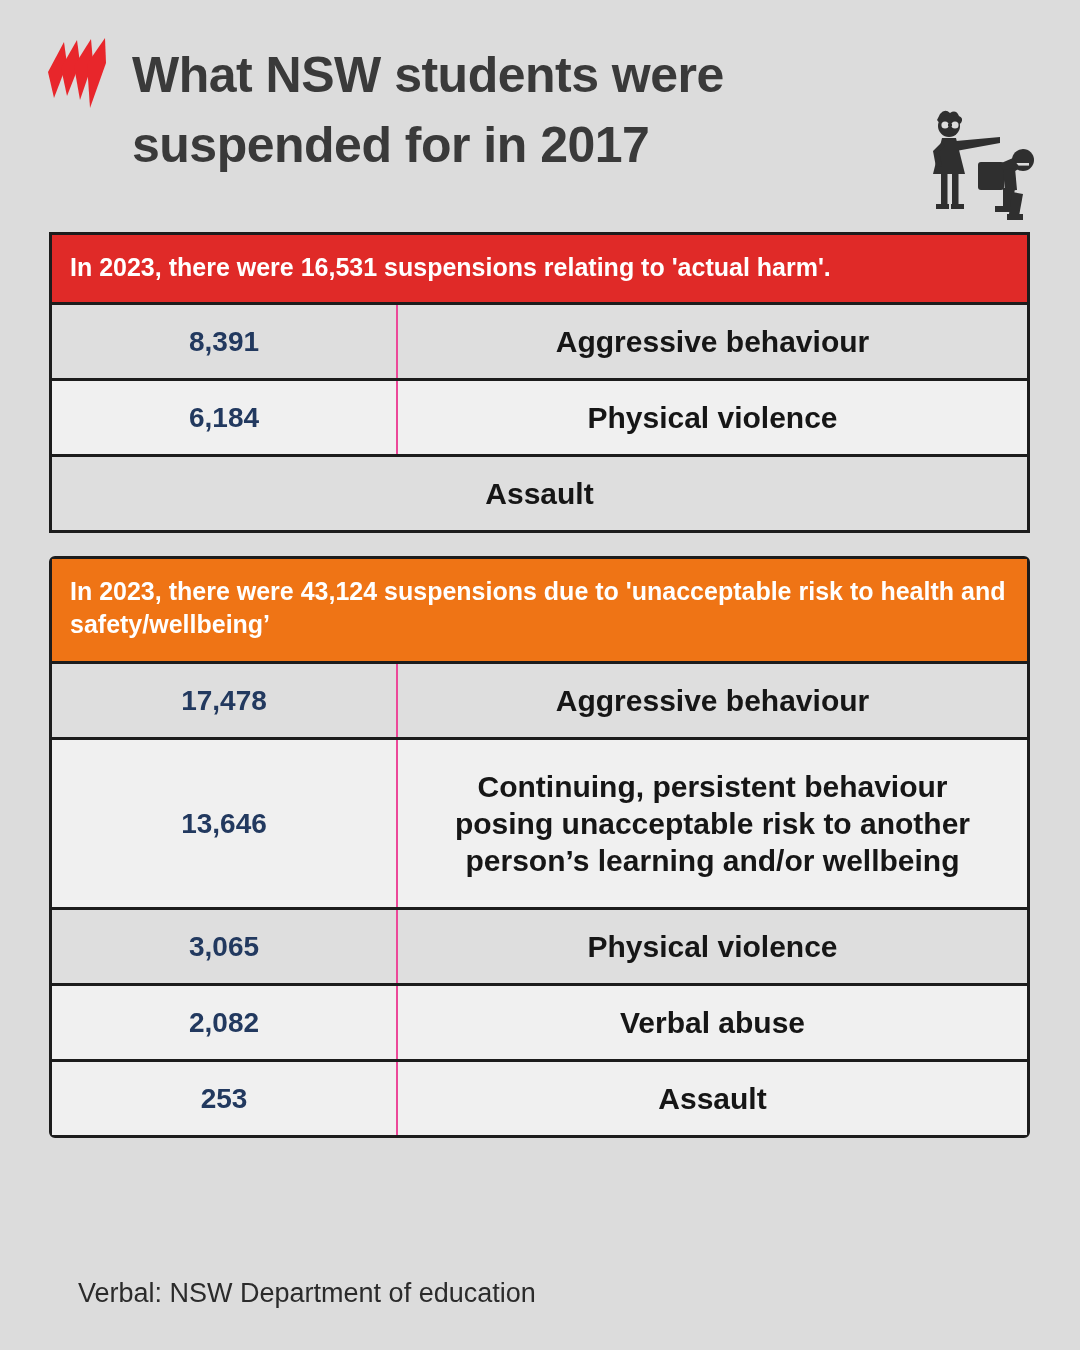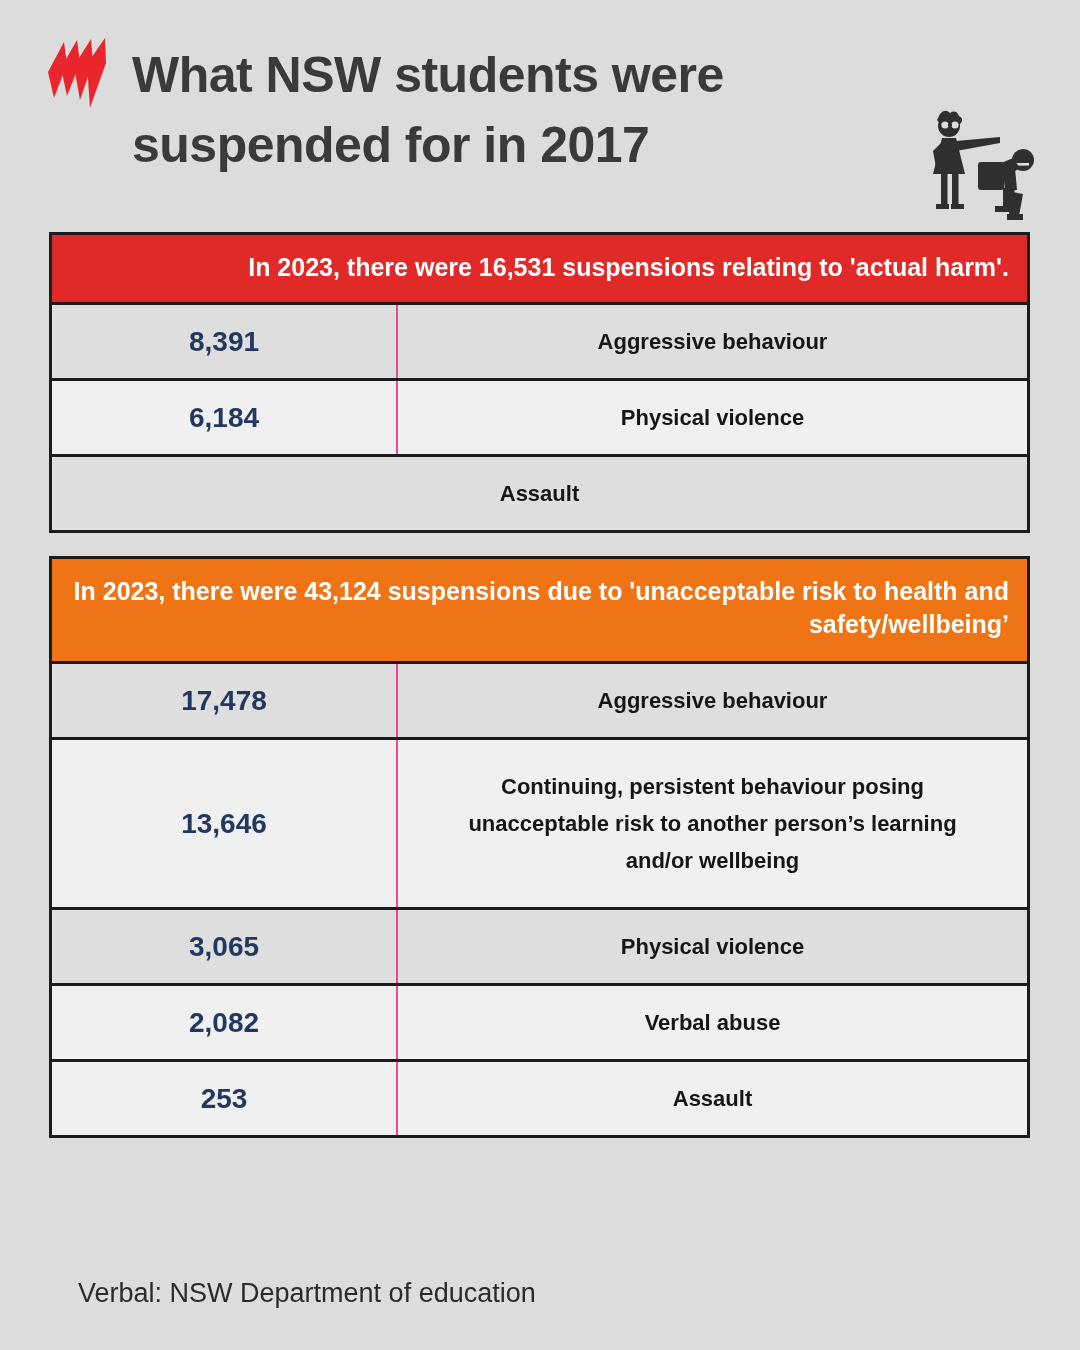--- a/index.html
+++ b/index.html
@@ -58,30 +58,29 @@
   
   .table {
     position: absolute;
     left: 49px;
     width: 981px;
     border: 3px solid #1c1c1c;
     background: #e5e5e5;
   }
 
   .table--harm { top: 232px; }
-  .table--risk { top: 556px; }
+  .table--risk { top: 556px; border-radius: 6px; }
 
   .band {
     padding: 16px 18px 18px 18px;
     color: #ffffff;
     font-size: 25px;
     line-height: 33px;
     font-weight: 700;
     border-bottom: 3px solid #1c1c1c;
-    text-align: right;
   }
   .band--red { background: #e02a28; }
   .band--orange { background: #ef7415; padding-bottom: 20px; }
 
   .row {
     display: flex;
     align-items: stretch;
     border-bottom: 3px solid #1c1c1c;
   }
   .row:last-child { border-bottom: none; }
@@ -100,21 +99,21 @@
     color: #22395f;
     padding: 8px 10px;
   }
 
   .cell-label {
     flex: 1 1 auto;
     display: flex;
     align-items: center;
     justify-content: center;
     text-align: center;
-    font-size: 22px;
+    font-size: 30px;
     line-height: 37px;
     font-weight: 700;
     color: #161616;
     padding: 18px 40px;
   }
 
   .row--tall .cell-label { padding-top: 28px; padding-bottom: 28px; text-align: center; }
 
   
   .source {

